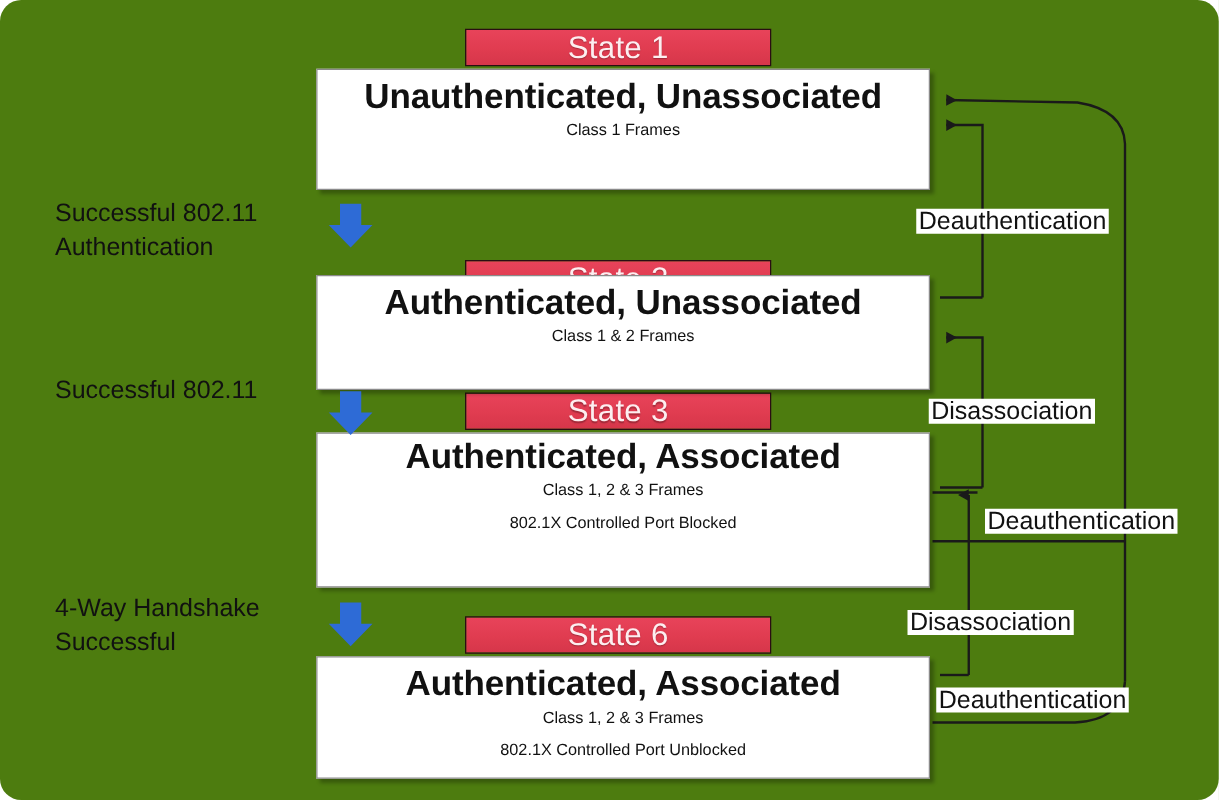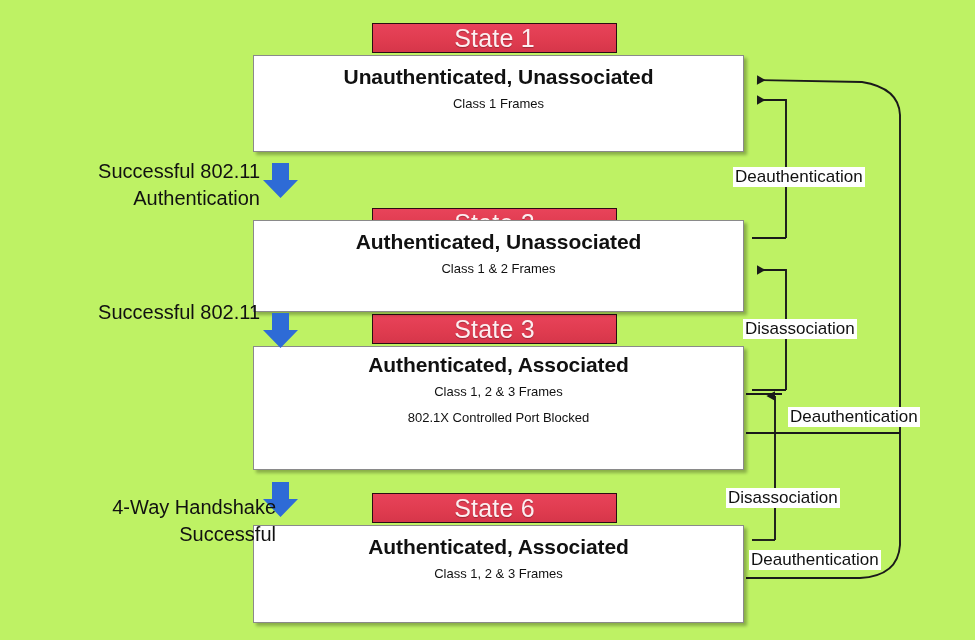--- a/index.html
+++ b/index.html
@@ -10,21 +10,22 @@
   body {
     font-family: "Liberation Sans", sans-serif;
     width: 975px;
     height: 640px;
     overflow: hidden;
   }
   #canvas {
     position: relative;
     width: 975px;
     height: 640px;
-    background: #bef264;
+    background: #4d7c0f;
+    border-radius: 17px;
   }
   
   .state-banner {
     position: absolute;
     box-sizing: border-box;
     background: linear-gradient(180deg, #e8435a 0%, #e03c50 55%, #d6364a 100%);
     border: 1.5px solid #2a0d12;
     color: #fdeef0;
     text-align: center;
     font-size: 25px;
@@ -38,45 +39,45 @@
     box-sizing: border-box;
     background: #ffffff;
     border: 1.5px solid #8a8a8a;
     box-shadow: 3px 3px 3px rgba(0,0,0,.28);
     z-index: 4;
     text-align: center;
     color: #111111;
     padding-top: 7px;
   }
   .state-title {
-    font-size: 21px;
+    font-size: 28px;
     font-weight: bold;
     line-height: 28px;
     letter-spacing: -0.1px;
     white-space: nowrap;
   }
   .state-line {
     font-size: 13px;
     line-height: 26px;
     white-space: nowrap;
   }
   
   .left-label {
     position: absolute;
-    text-align: right;
+    text-align: left;
     font-size: 20px;
     line-height: 27px;
     color: #111111;
     z-index: 5;
     white-space: nowrap;
   }
   
   .right-label {
     position: absolute;
-    font-size: 17px;
+    font-size: 20px;
     line-height: 20px;
     color: #111111;
     z-index: 6;
     background: #ffffff;
     padding: 0 2px;
     white-space: nowrap;
   }
   svg.wires {
     position: absolute;
     left: 0;
@@ -160,30 +161,31 @@
     <div class="state-line">Class 1, 2 &amp; 3 Frames</div>
     <div class="state-line">802.1X Controlled Port Blocked</div>
   </div>
 
   <div class="state-banner" style="left:372px; top:493px; width:245px; height:30px;">
     <span>State 6</span>
   </div>
   <div class="state-body" style="left:253px; top:525px; width:491px; height:98px;">
     <div class="state-title">Authenticated, Associated</div>
     <div class="state-line">Class 1, 2 &amp; 3 Frames</div>
+    <div class="state-line">802.1X Controlled Port Unblocked</div>
   </div>
 
   <div class="left-label" style="left:44px; top:158px; width:216px;">
     <div>Successful 802.11</div>
     <div>Authentication</div>
   </div>
   <div class="left-label" style="left:44px; top:299px; width:216px;">
     <div>Successful 802.11</div>
   </div>
-  <div class="left-label" style="left:60px; top:474px; width:216px;margin-top:20px;">
+  <div class="left-label" style="left:44px; top:474px; width:216px;">
     <div>4-Way Handshake</div>
     <div>Successful</div>
   </div>
 
   <div class="right-label" style="left:733px; top:167px;">
     <span>Deauthentication</span>
   </div>
   <div class="right-label" style="left:743px; top:319px;">
     <span>Disassociation</span>
   </div>

